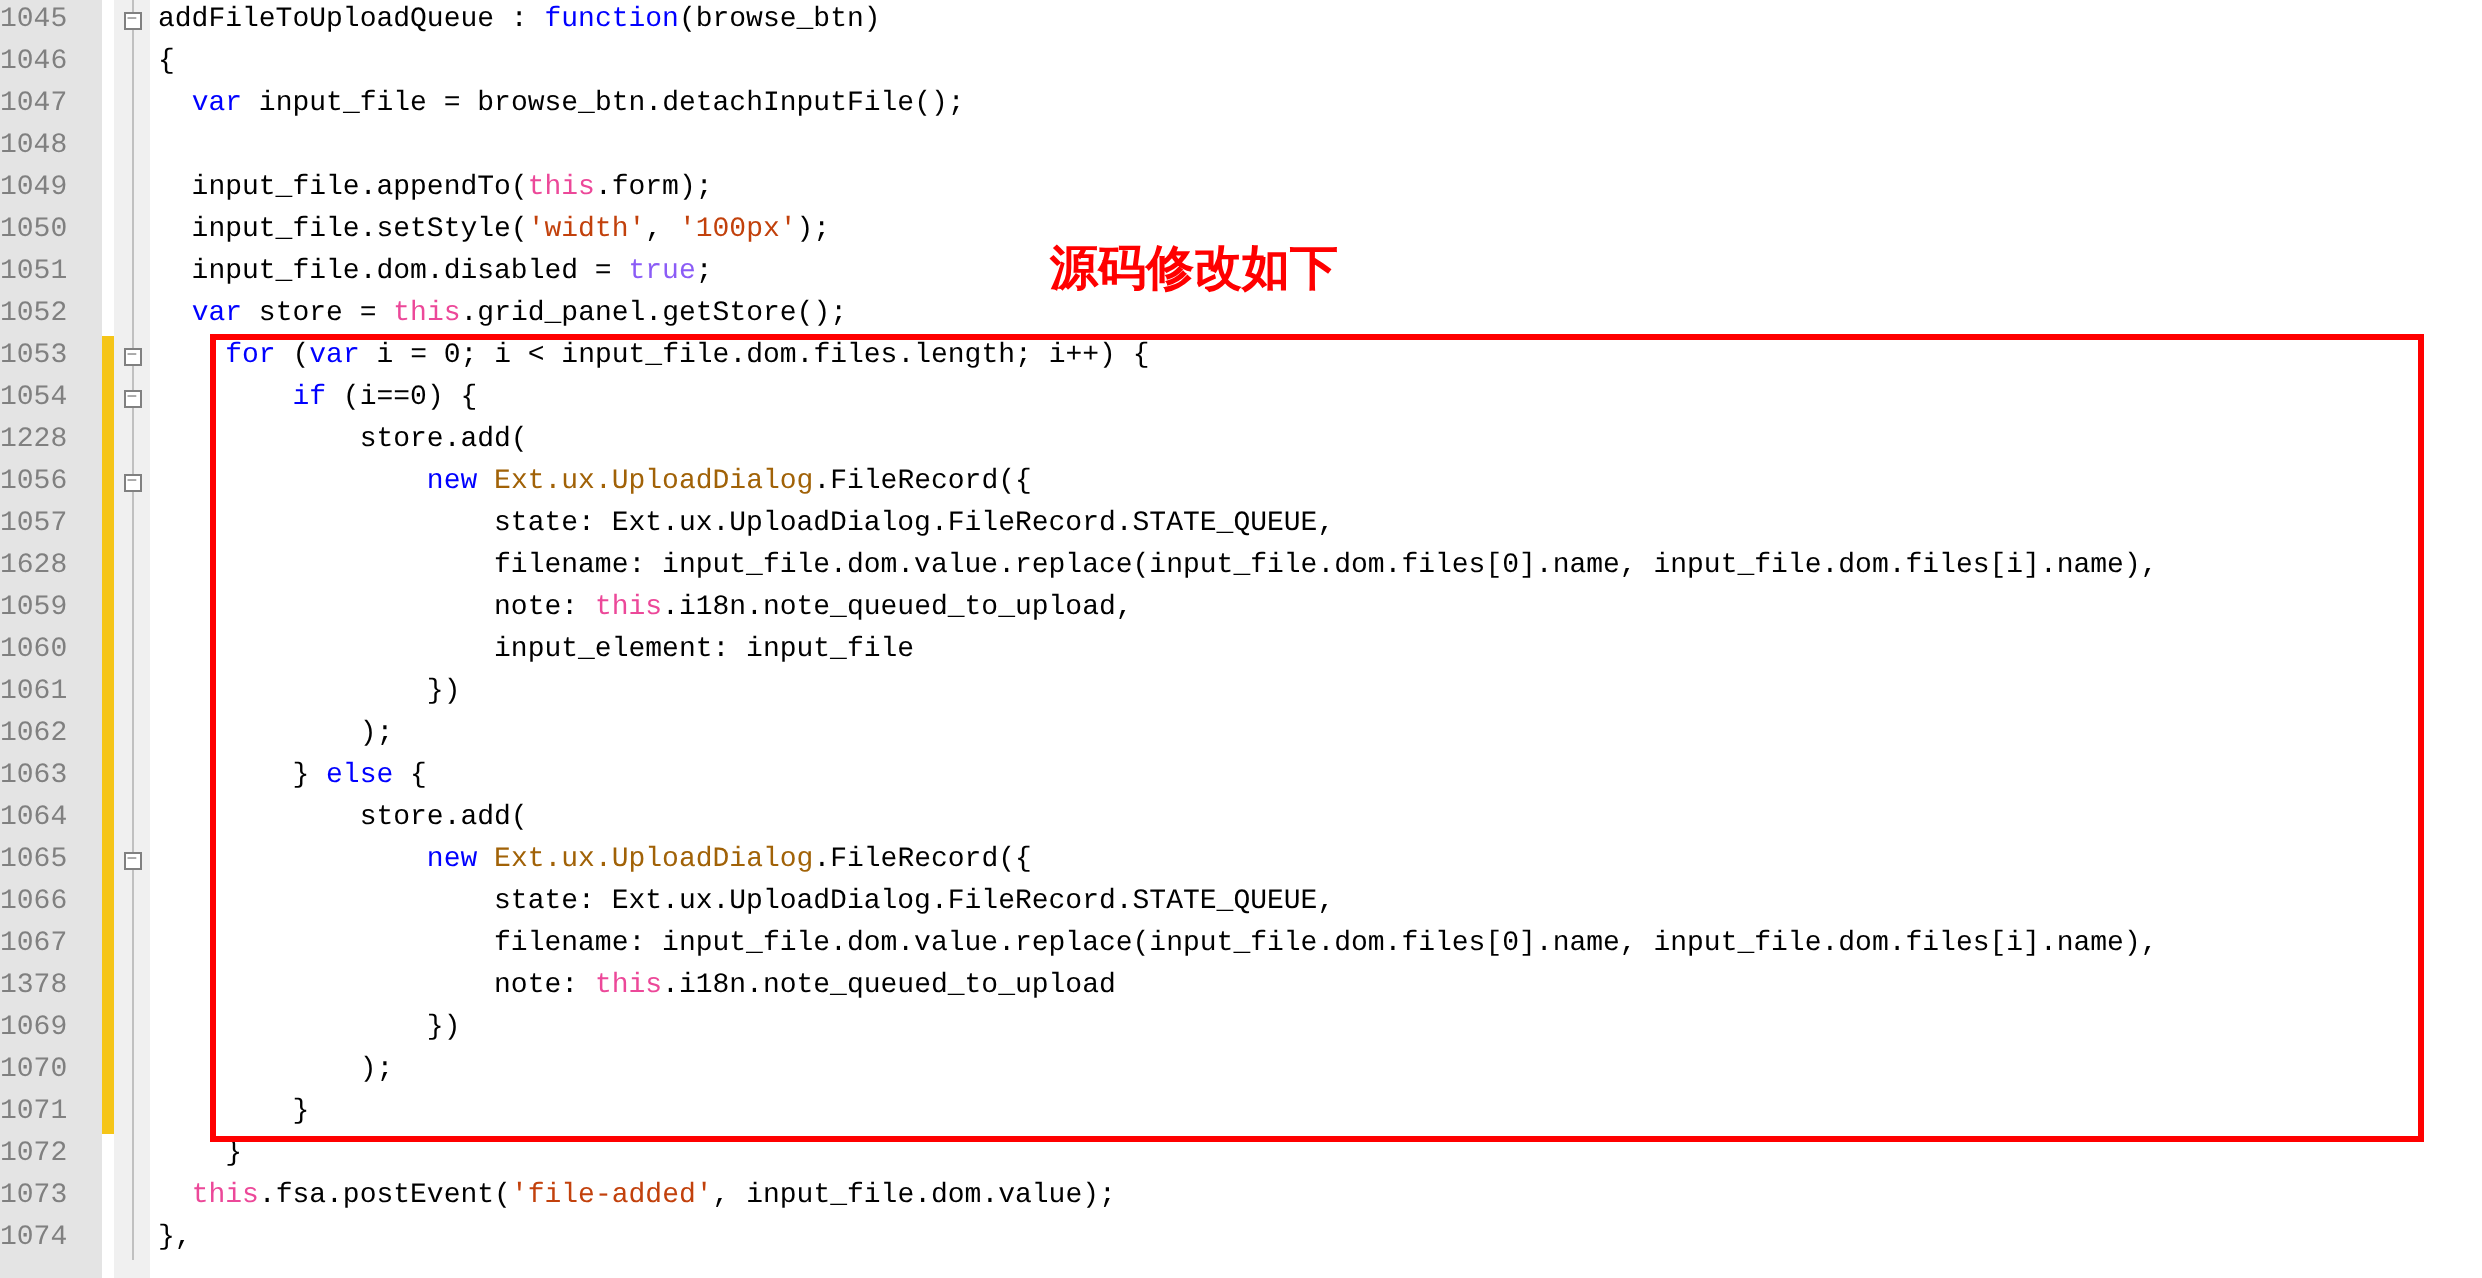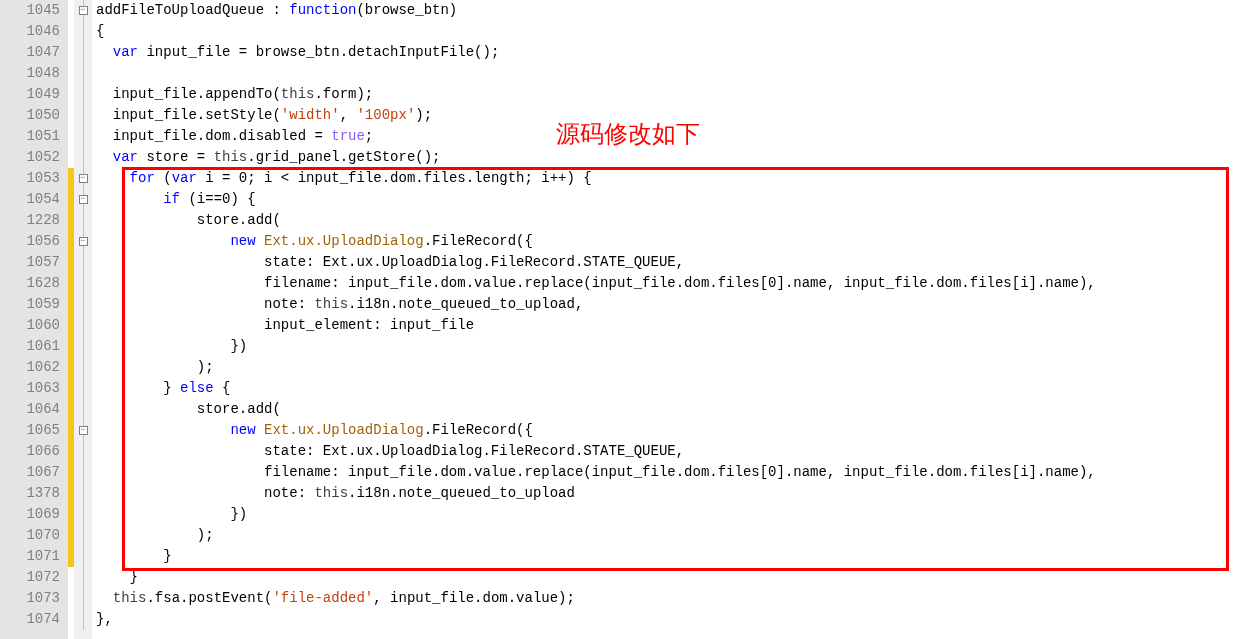--- a/index.html
+++ b/index.html
@@ -11,26 +11,26 @@
       font-family: Consolas, "Courier New", monospace;
       font-size: 14px;
       background: #fff;
       display: flex;
       overflow: hidden;
       width: 1241px;
       height: 639px;
     }
     .gutter {
       background: #e4e4e4;
-      width: 68px;
+      width: 51px;
       flex-shrink: 0;
       text-align: right;
       user-select: none;
       color: #808080;
-      padding-right: 8px;
+      padding-right: 20px;
       line-height: 21px;
     }
     .gutter-line {
       height: 21px;
     }
     .change-marker {
       width: 6px;
       flex-shrink: 0;
       background: #fff;
     }
@@ -98,21 +98,21 @@
     }
     .code-line {
       height: 21px;
       line-height: 21px;
       padding-left: 4px;
       white-space: pre;
       color: #000;
     }
     .tok-keyword { color: #0000ff; }
     .tok-string { color: #c2410c; }
-    .tok-this { color: #404040; margin-top: 35px; }
+    .tok-this { color: #ec4899; margin-top: 35px; }
     .tok-type { color: #a16207; }
     .tok-bool { color: #8b5cf6; }
     .highlight-box {
       position: absolute;
       border: 3px solid #ff0000;
       pointer-events: none;
       z-index: 10;
     }
     .annotation-text {
       position: absolute;
@@ -258,14 +258,14 @@
   <div class="code-line"><span>                    filename: input_file.dom.value.replace(input_file.dom.files[0].name, input_file.dom.files[i].name),</span></div>
   <div class="code-line"><span>                    note: </span><span class="tok-this">this</span><span>.i18n.note_queued_to_upload</span></div>
   <div class="code-line"><span>                })</span></div>
   <div class="code-line"><span>            );</span></div>
   <div class="code-line"><span>        }</span></div>
   <div class="code-line"><span>    }</span></div>
   <div class="code-line"><span>  </span><span class="tok-this">this</span><span>.fsa.postEvent(</span><span class="tok-string">'file-added'</span><span>, input_file.dom.value);</span></div>
   <div class="code-line"><span>},</span></div>
 
   <div class="highlight-box" style="top:167px; left:30px; width:1107px; height:404px;"></div>
-  <div class="annotation-text" style="top:118px; left:464px;">源码修改如下</div>
+  <div class="annotation-text" style="top:118px; left:450px;font-weight:bold;">源码修改如下</div>
 </div>
 
 </body></html>

